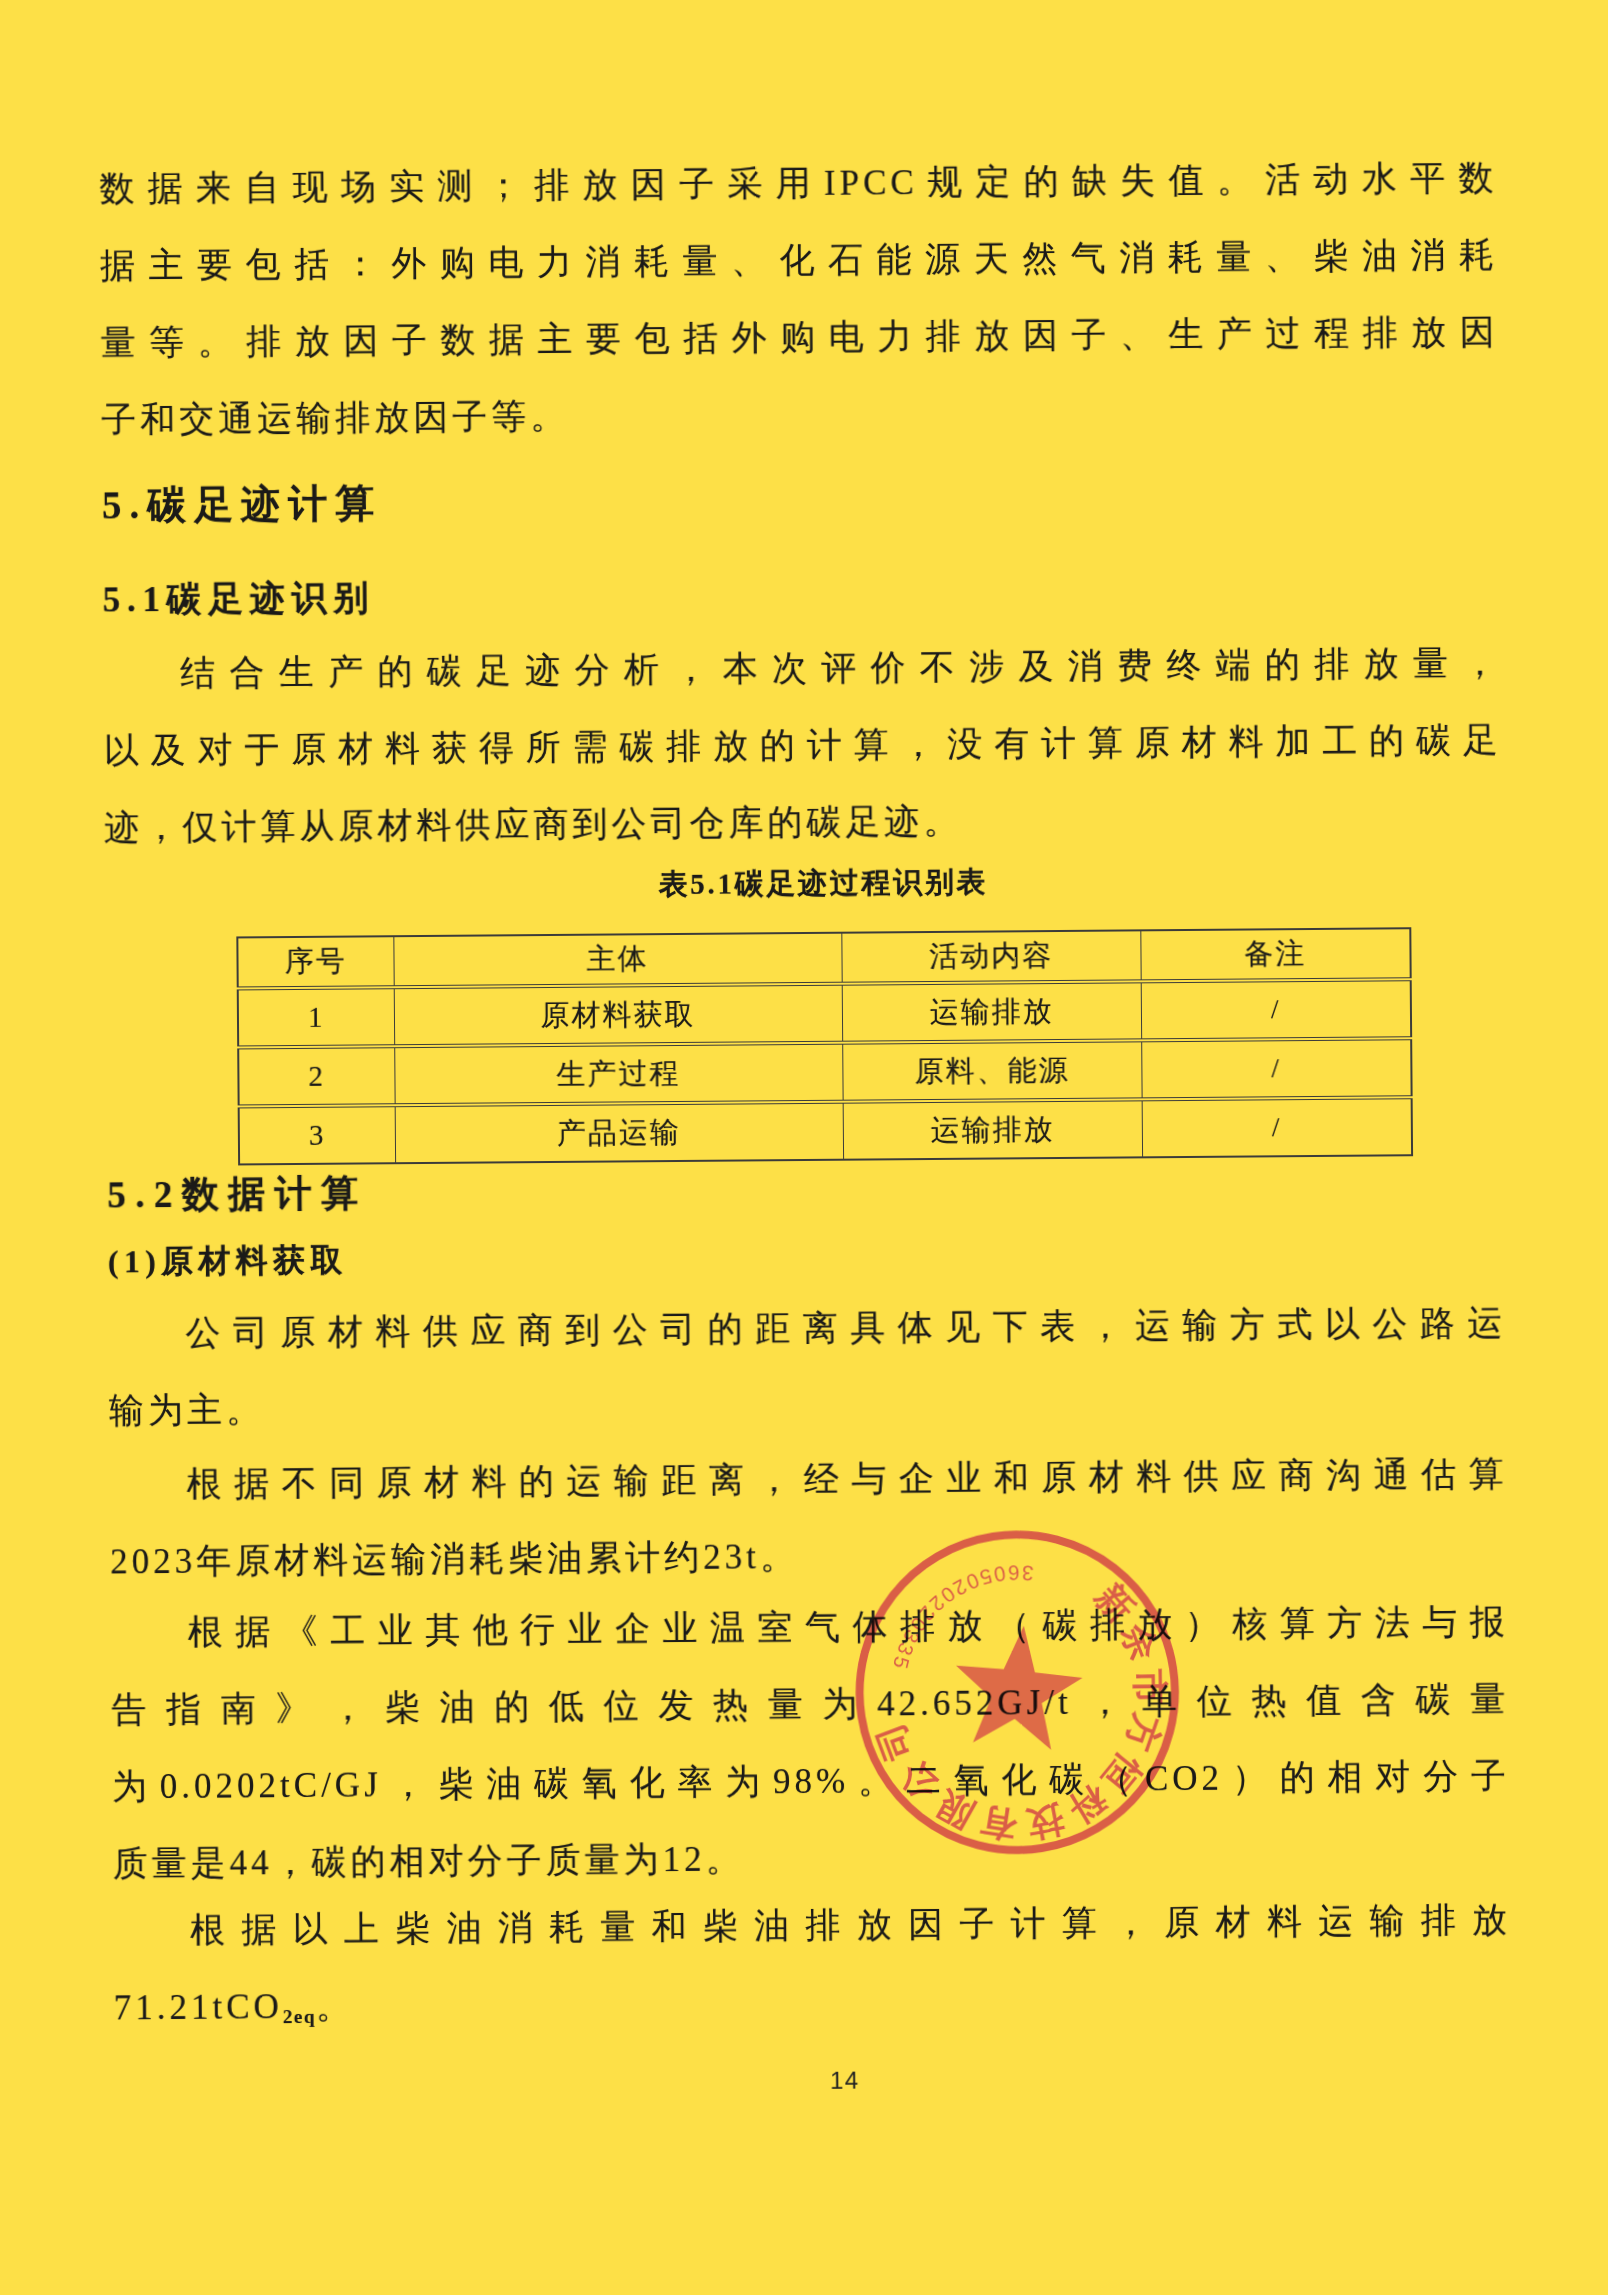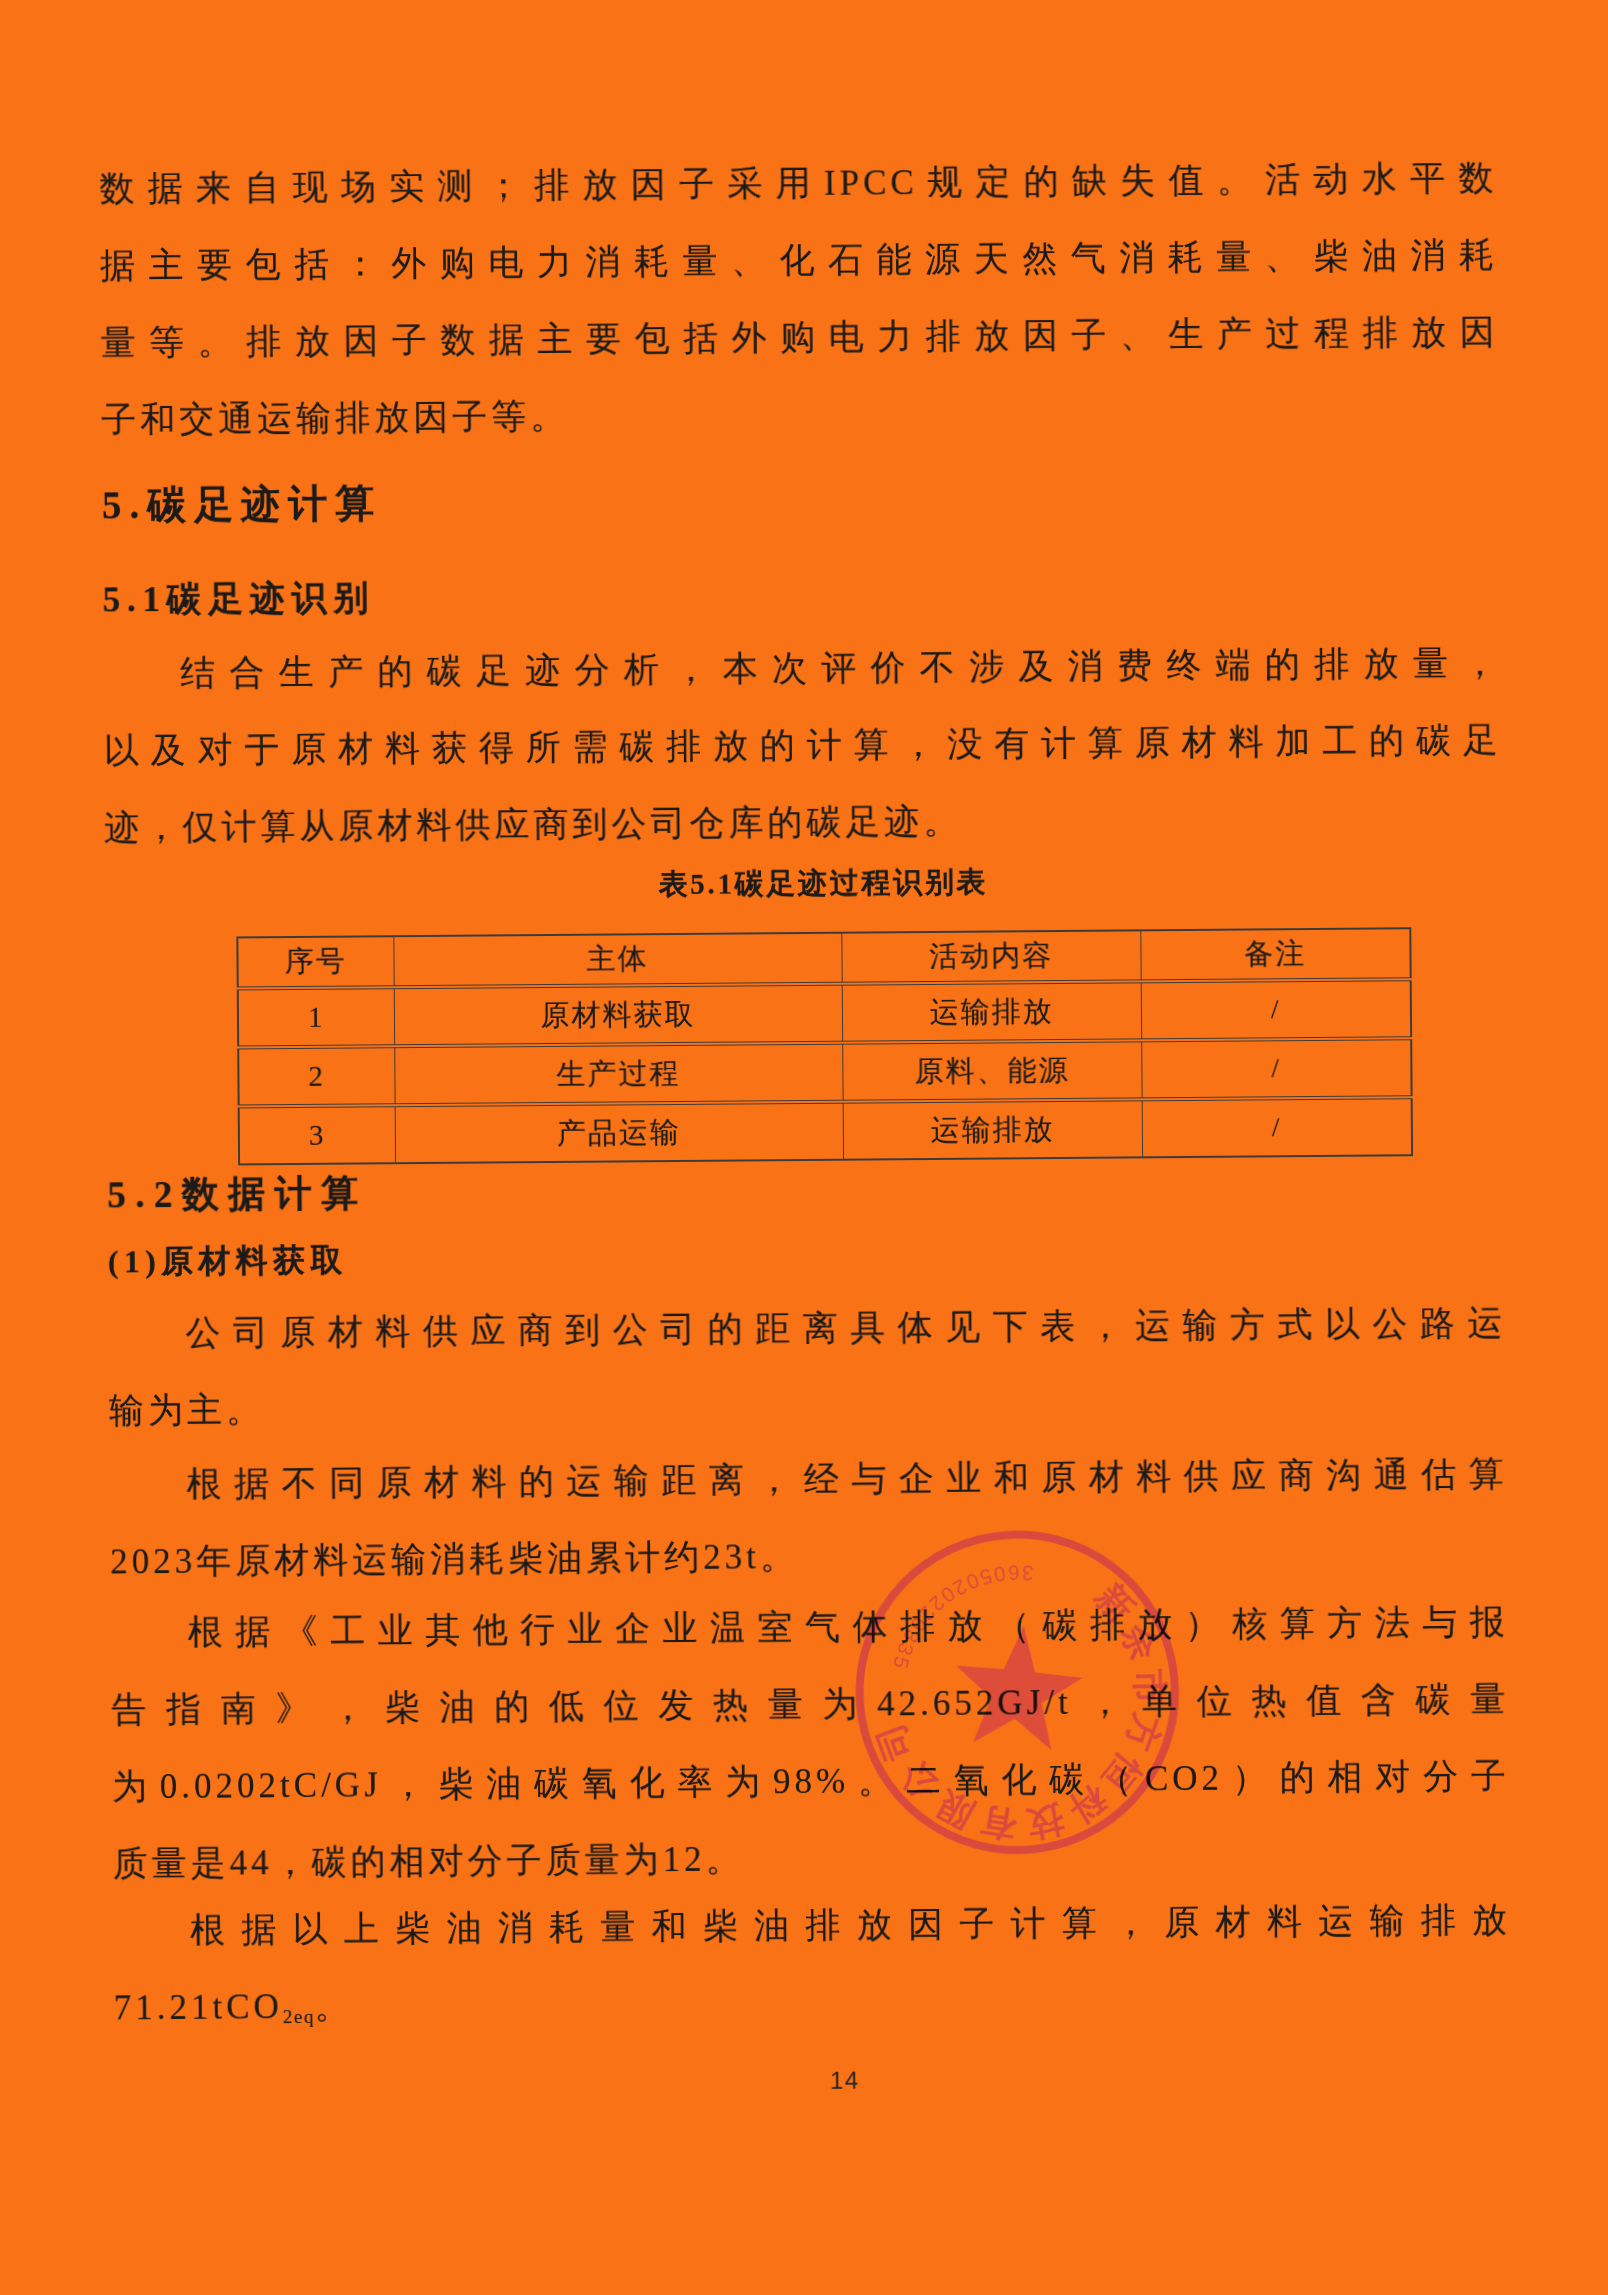--- a/index.html
+++ b/index.html
@@ -1,19 +1,19 @@
 <!DOCTYPE html>
 <html style="font-size:10.7px"><head>
 <meta charset="utf-8">
 <style>
   html,body{margin:0;padding:0;}
   body{width:1609px;height:2295px;background:#e9e9e7;}
   .page{
     position:relative;width:1609px;height:2295px;overflow:hidden;
-    background:#f97316;
+    background:#fde047;
     color:#1b1a18;
     font-family:"Liberation Serif","DejaVu Serif",serif;
   }
   .tilt{position:absolute;inset:0;transform:rotate(-0.45deg);transform-origin:50% 50%;}
   .blk{position:absolute;left:107px;width:1398px;}
   .bodytext{font-size:35px;line-height:77px;letter-spacing:4px;
     text-shadow:0 0 0.9px rgba(25,25,25,.38);}
   .line{min-height:77px;}
   .j{text-align:justify;text-align-last:justify;}
   .l{text-align:left;text-align-last:left;}
@@ -38,21 +38,21 @@
   table.proc td{
     border-left:1.3px solid #3c3b39;border-right:1.3px solid #3c3b39;
     text-align:center;vertical-align:middle;padding:0;
   }
   table.proc tr.hdr td{height:48px;border-top:2px solid #3c3b39;border-bottom:4px double #3c3b39;}
   table.proc tr.row td{height:55px;border-bottom:4px double #3c3b39;}
   table.proc tr.row:last-child td{border-bottom:2px solid #3c3b39;}
   table.proc tr td:first-child{border-left:2px solid #3c3b39;}
   table.proc tr td:last-child{border-right:2px solid #3c3b39;}
   .slash{font-size:27px;}
-  sub.co2{font-size:0.55em;vertical-align:-0.25em;letter-spacing:1.3px;}
+  sub.co2{font-size:0.55em;vertical-align:-0.25em;letter-spacing:1.3px;font-weight:bold;}
   .pagenum{position:absolute;left:0;right:0;top:2067px;text-align:center;
     font-size:24px;letter-spacing:1.3px;color:#222;
     font-family:"Liberation Sans","DejaVu Sans",sans-serif;
     transform:translateX(33px);}
   .stamp{position:absolute;left:846px;top:1527px;width:334px;height:334px;
     mix-blend-mode:multiply;opacity:.92;}
 </style>
 </head>
 <body>
 

